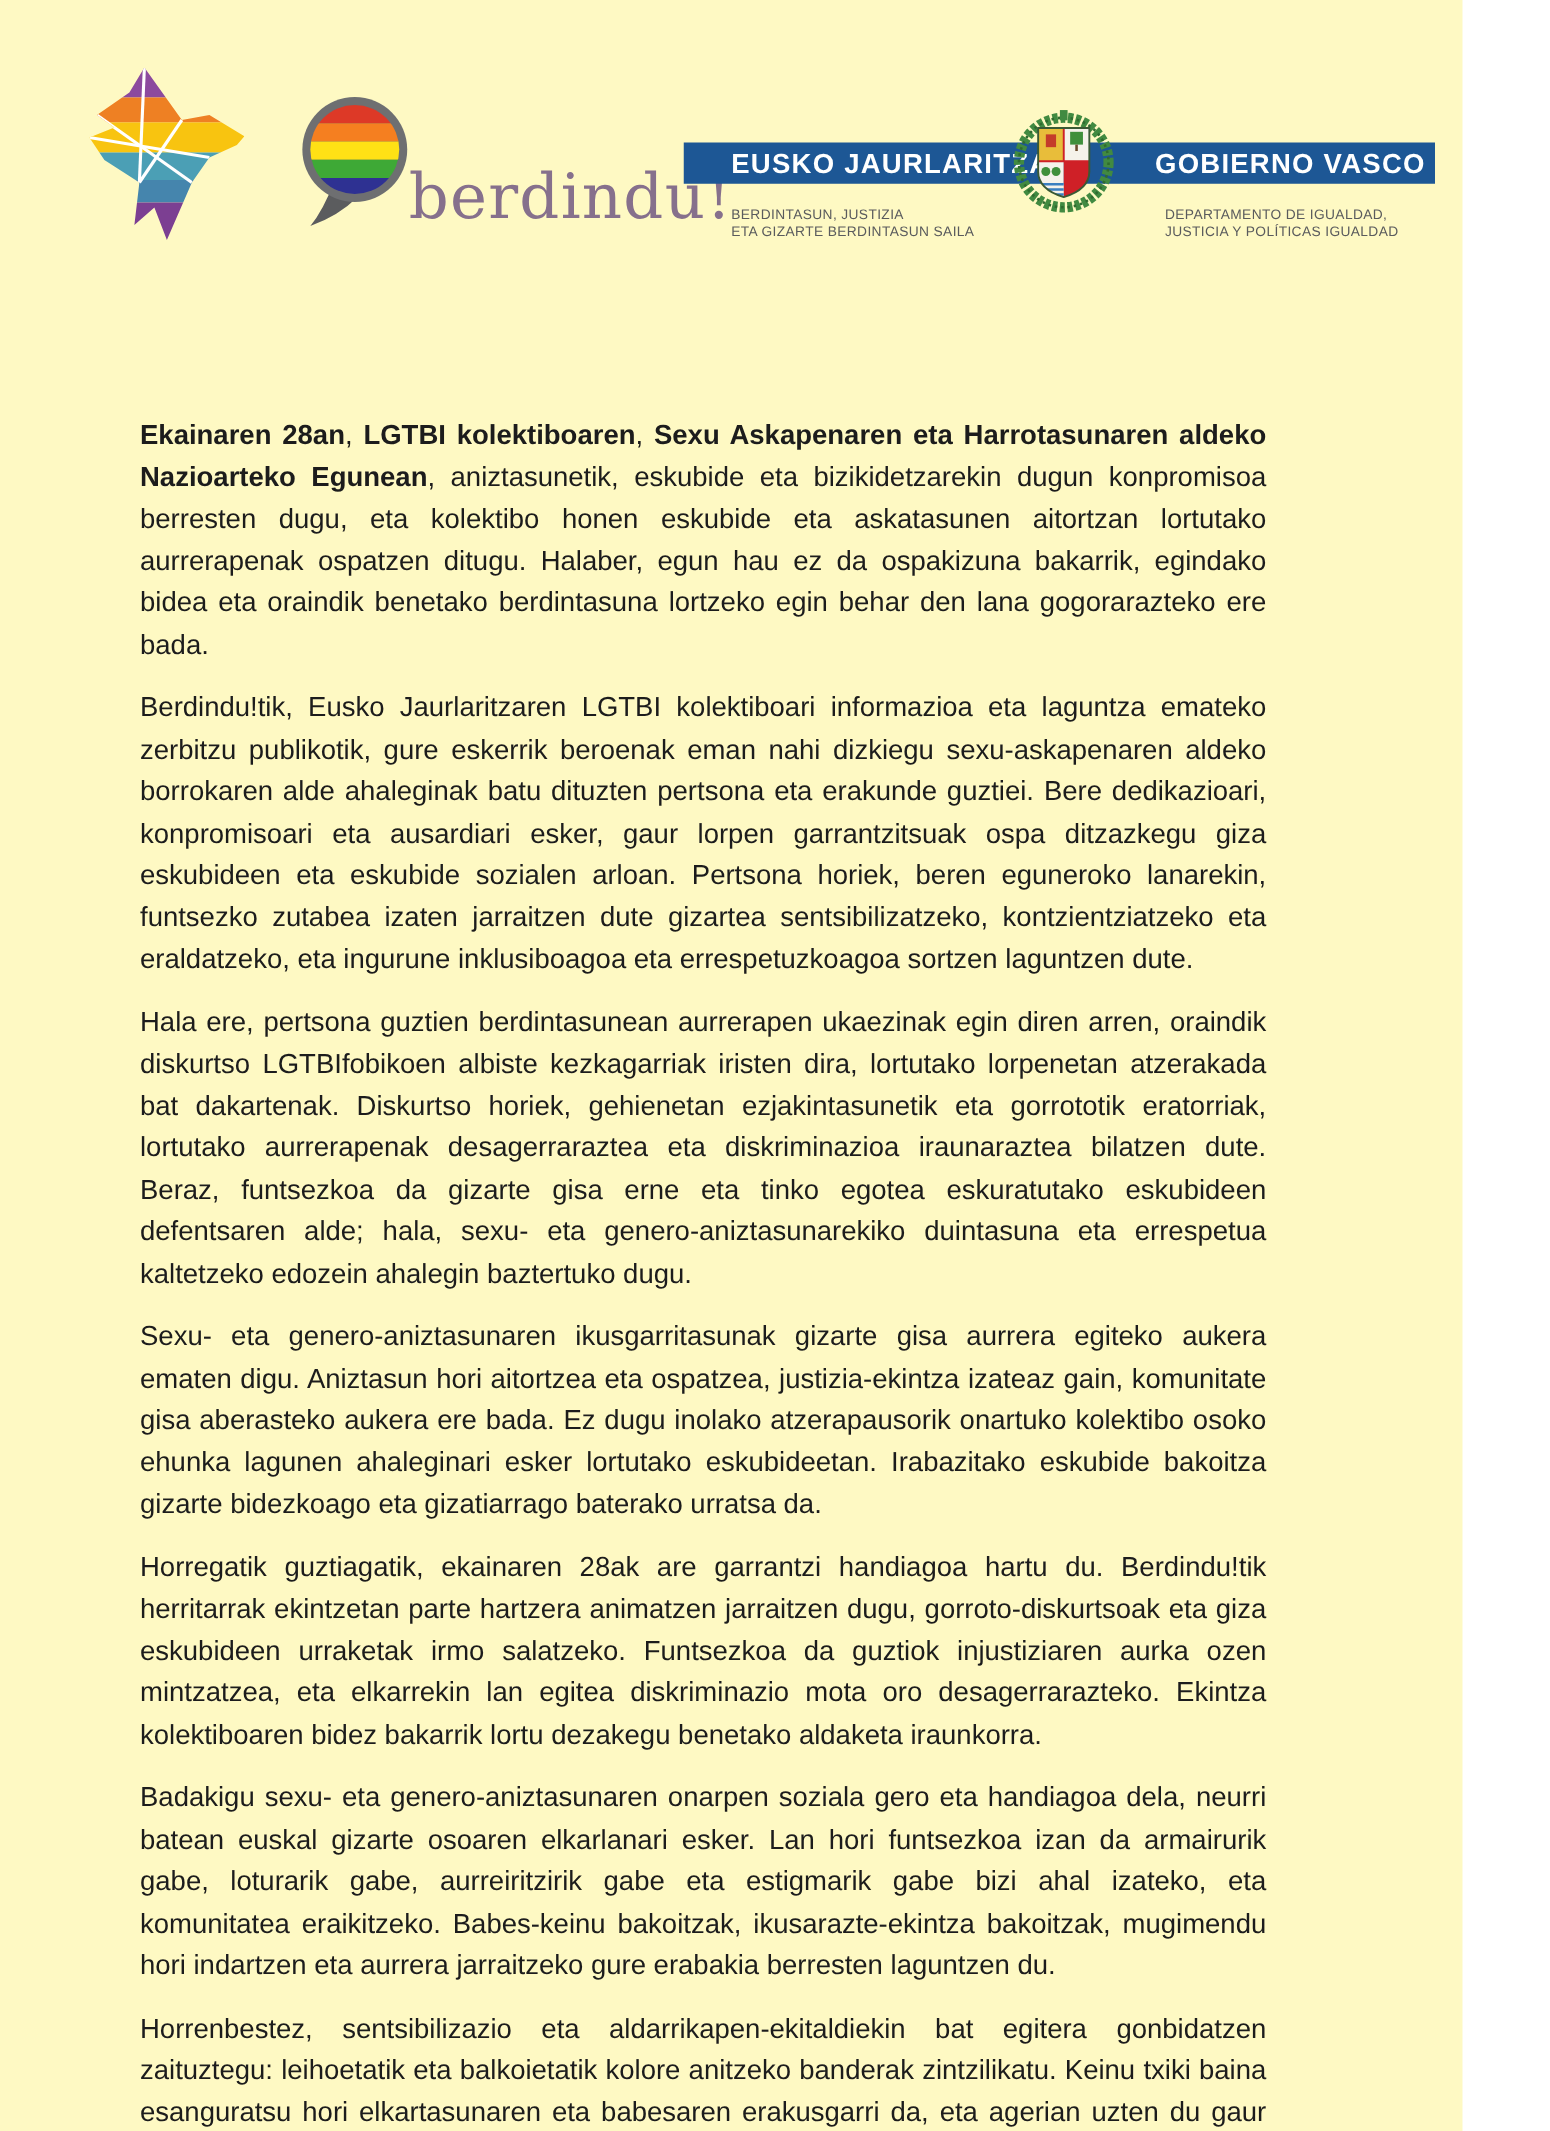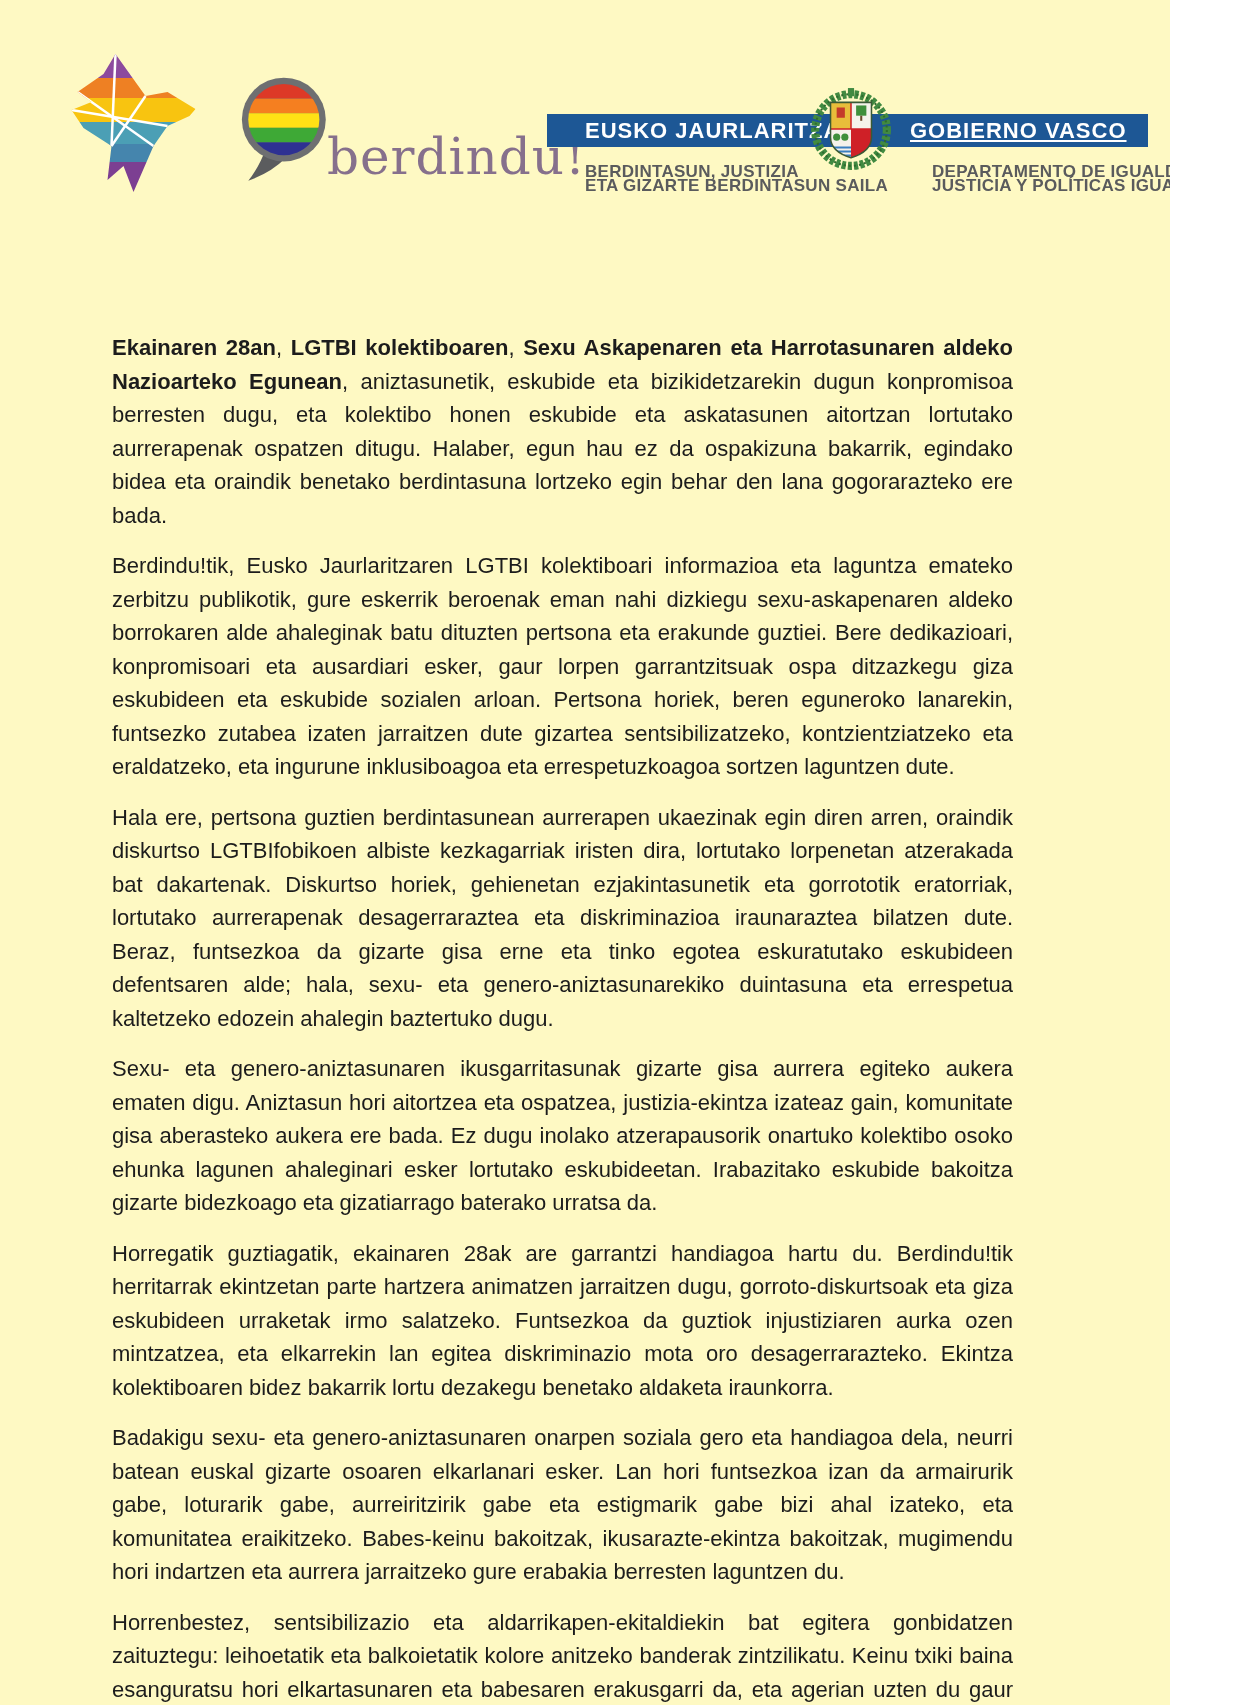--- a/index.html
+++ b/index.html
@@ -26,27 +26,27 @@
     position:absolute; left:547px; top:114px;
     width:601px; height:33px;
     background:#1d5795;
   }
   .gov-title {
     position:absolute; top:0; height:33px; line-height:33px;
     color:#ffffff; font-weight:bold; font-size:22px; letter-spacing:1px;
     white-space:nowrap;
   }
   .gov-title.eusko { left:38px; }
-  .gov-title.vasco { left:363px;text-decoration:underline; }
+  .gov-title.vasco { left:377px; }
   .coat { position:absolute; left:810px; top:86px; width:82px; height:86px; }
 
   .dept {
     position:absolute; top:165px;
-    color:#5a5b5d; font-weight:bold;
-    font-size:17px; line-height:14px; letter-spacing:0.3px;
+    color:#5a5b5d; font-weight:normal;
+    font-size:11px; line-height:14px; letter-spacing:0.3px;
     white-space:nowrap;
   }
   .dept.left { left:585px; }
   .dept.right { left:912px;margin-left:20px; }
 
   
   .doc {
     position:absolute; left:112px; top:331px; width:901px;
     color:#1c1c1c;
     font-size:22px; line-height:33.5px;

